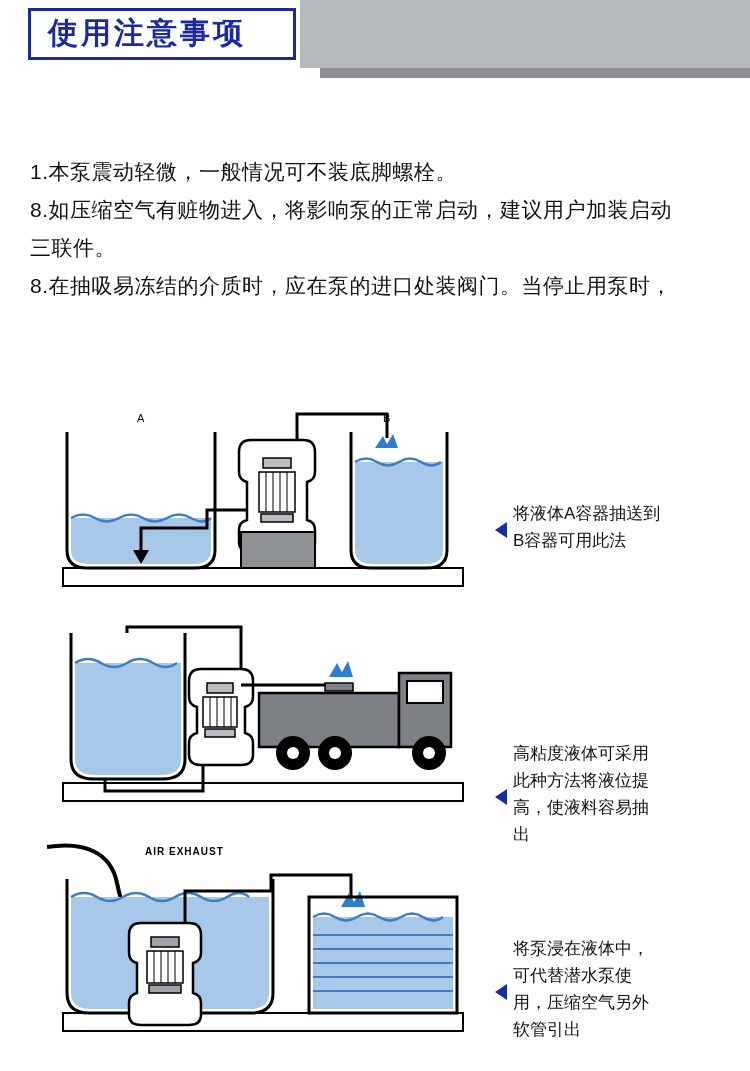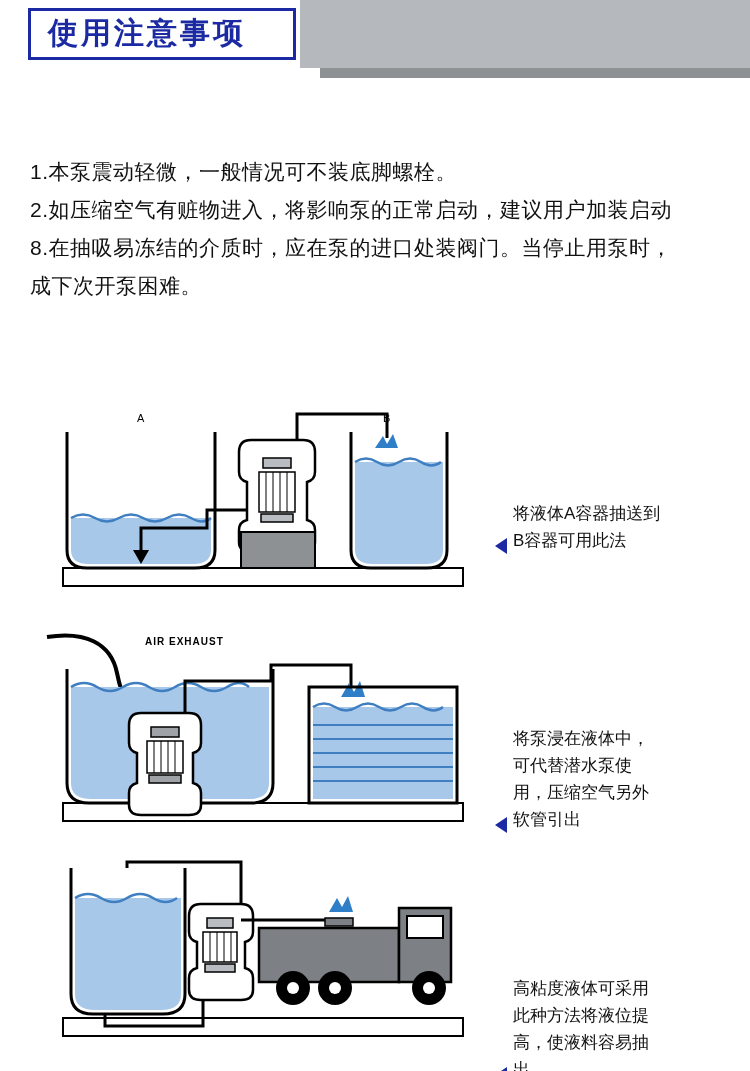--- a/index.html
+++ b/index.html
@@ -93,21 +93,21 @@
 
   .fig-svg {
     position: absolute;
     left: 45px;
     top: 0;
   }
 
   .caption {
     position: absolute;
     display: flex;
-    align-items: flex-end;
+    align-items: center;
     gap: 6px;
   }
   .caption .tri {
     width: 0;
     height: 0;
     border-top: 8px solid transparent;
     border-bottom: 8px solid transparent;
     border-right: 12px solid #1b2aa2;
     margin-top: 5px;
     flex: none;
@@ -128,23 +128,23 @@
 
 <div class="header">
   <div class="header-grey"></div>
   <div class="header-grey-shadow"></div>
   <div class="header-box"></div>
   <div class="header-title">使用注意事项</div>
 </div>
 
 <div class="notes">
   <div class="note-line">1.本泵震动轻微，一般情况可不装底脚螺栓。</div>
-  <div class="note-line">2.如压缩空气有赃物进入，将影响泵的正常启动，建议用户加装启动</div>
+  <div class="note-line">8.如压缩空气有赃物进入，将影响泵的正常启动，建议用户加装启动</div>
+  <div class="note-line">三联件。</div>
   <div class="note-line">8.在抽吸易冻结的介质时，应在泵的进口处装阀门。当停止用泵时，</div>
-  <div class="note-line">成下次开泵困难。</div>
 </div>
 
 <div class="figures">
 
   <div class="figure fig1">
     <svg class="fig-svg" width="450" height="215" viewBox="0 0 450 215">
 
       <text x="92" y="22" font-size="11" font-family="Liberation Sans, sans-serif">A</text>
       <text x="338" y="22" font-size="11" font-family="Liberation Sans, sans-serif">B</text>
 
@@ -181,20 +181,72 @@
       <path d="M310,62 L310,150 Q310,164 328,164 L380,164 Q398,164 398,150 L398,62 Z" fill="#a8c8ea"></path>
       <path d="M310,62 q11,-7 22,0 t22,0 t22,0 t20,0" fill="none" stroke="#3f7fc1" stroke-width="2.5"></path>
     </svg>
 
     <div class="caption cap1">
       <span class="tri"></span>
       <span class="cap-text">将液体A容器抽送到B容器可用此法</span>
     </div>
   </div>
 
+  <div class="figure fig3">
+    <svg class="fig-svg" width="450" height="200" viewBox="0 0 450 200">
+
+      <rect x="18" y="158" width="400" height="18" fill="#ffffff" stroke="#000" stroke-width="2"></rect>
+
+      <path d="M26,8 L26,134 Q26,154 48,154 L118,154 Q140,154 140,134 L140,8" fill="none" stroke="#000" stroke-width="3"></path>
+      <path d="M30,38 L30,134 Q30,150 50,150 L116,150 Q136,150 136,134 L136,38 Z" fill="#a8c8ea"></path>
+      <path d="M30,38 q13,-8 26,0 t26,0 t26,0 t24,0" fill="none" stroke="#3f7fc1" stroke-width="2.5"></path>
+
+      <path d="M60,154 L60,166 L158,166 L158,116" fill="none" stroke="#000" stroke-width="3"></path>
+
+      <g>
+        <path d="M156,44 q-12,0 -12,12 l0,16 q0,8 8,10 l0,26 q-8,2 -8,10 l0,12 q0,10 12,10
+                 l40,0 q12,0 12,-10 l0,-12 q0,-8 -8,-10 l0,-26 q8,-2 8,-10 l0,-16
+                 q0,-12 -12,-12 z" fill="#ffffff" stroke="#000" stroke-width="2.5"></path>
+        <rect x="162" y="58" width="26" height="10" fill="#b9bcc0" stroke="#000" stroke-width="1.5"></rect>
+        <rect x="158" y="72" width="34" height="30" fill="#ffffff" stroke="#000" stroke-width="1.5"></rect>
+        <line x1="165" y1="72" x2="165" y2="102" stroke="#000" stroke-width="1"></line>
+        <line x1="172" y1="72" x2="172" y2="102" stroke="#000" stroke-width="1"></line>
+        <line x1="179" y1="72" x2="179" y2="102" stroke="#000" stroke-width="1"></line>
+        <line x1="186" y1="72" x2="186" y2="102" stroke="#000" stroke-width="1"></line>
+        <rect x="160" y="104" width="30" height="8" fill="#b9bcc0" stroke="#000" stroke-width="1.5"></rect>
+      </g>
+
+      <path d="M82,8 L82,0 L82,6 M82,8 L82,4" fill="none" stroke="#000" stroke-width="0"></path>
+      <path d="M82,10 L82,-2" fill="none" stroke="#000" stroke-width="0"></path>
+      <path d="M82,8 L82,2 L196,2 L196,44" fill="none" stroke="#000" stroke-width="3"></path>
+
+      <path d="M284,52 l8,-14 l5,9 l6,-11 l5,16 z" fill="#2f7ec8"></path>
+
+      <path d="M196,60 L292,60" fill="none" stroke="#000" stroke-width="3"></path>
+      <rect x="280" y="58" width="28" height="8" fill="#7d8185" stroke="#000" stroke-width="1.5"></rect>
+
+      <rect x="214" y="68" width="140" height="54" fill="#7d8185" stroke="#000" stroke-width="2.5"></rect>
+
+      <path d="M354,48 L406,48 L406,122 L354,122 Z" fill="#7d8185" stroke="#000" stroke-width="2.5"></path>
+      <rect x="362" y="56" width="36" height="22" fill="#ffffff" stroke="#000" stroke-width="2"></rect>
+
+      <circle cx="248" cy="128" r="17" fill="#000"></circle>
+      <circle cx="248" cy="128" r="6" fill="#ffffff"></circle>
+      <circle cx="290" cy="128" r="17" fill="#000"></circle>
+      <circle cx="290" cy="128" r="6" fill="#ffffff"></circle>
+      <circle cx="384" cy="128" r="17" fill="#000"></circle>
+      <circle cx="384" cy="128" r="6" fill="#ffffff"></circle>
+    </svg>
+
+    <div class="caption cap3">
+      <span class="tri"></span>
+      <span class="cap-text">高粘度液体可采用此种方法将液位提高，使液料容易抽出</span>
+    </div>
+  </div>
+
   <div class="figure fig2">
     <svg class="fig-svg" width="450" height="225" viewBox="0 0 450 225">
 
       <text x="100" y="20" font-size="10" font-weight="bold" letter-spacing="1" font-family="Liberation Sans, sans-serif">AIR EXHAUST</text>
 
       <rect x="18" y="178" width="400" height="18" fill="#ffffff" stroke="#000" stroke-width="2"></rect>
 
       <path d="M2,12 C40,6 66,18 72,48 C78,78 86,86 96,92" fill="none" stroke="#000" stroke-width="4"></path>
 
       <path d="M22,44 L22,158 Q22,178 44,178 L206,178 Q228,178 228,158 L228,44" fill="none" stroke="#000" stroke-width="3"></path>
@@ -227,65 +279,13 @@
       <line x1="268" y1="142" x2="408" y2="142" stroke="#3f7fc1" stroke-width="2"></line>
       <line x1="268" y1="156" x2="408" y2="156" stroke="#3f7fc1" stroke-width="2"></line>
     </svg>
 
     <div class="caption cap2">
       <span class="tri"></span>
       <span class="cap-text">将泵浸在液体中，可代替潜水泵使用，压缩空气另外软管引出</span>
     </div>
   </div>
 
-  <div class="figure fig3">
-    <svg class="fig-svg" width="450" height="200" viewBox="0 0 450 200">
-
-      <rect x="18" y="158" width="400" height="18" fill="#ffffff" stroke="#000" stroke-width="2"></rect>
-
-      <path d="M26,8 L26,134 Q26,154 48,154 L118,154 Q140,154 140,134 L140,8" fill="none" stroke="#000" stroke-width="3"></path>
-      <path d="M30,38 L30,134 Q30,150 50,150 L116,150 Q136,150 136,134 L136,38 Z" fill="#a8c8ea"></path>
-      <path d="M30,38 q13,-8 26,0 t26,0 t26,0 t24,0" fill="none" stroke="#3f7fc1" stroke-width="2.5"></path>
-
-      <path d="M60,154 L60,166 L158,166 L158,116" fill="none" stroke="#000" stroke-width="3"></path>
-
-      <g>
-        <path d="M156,44 q-12,0 -12,12 l0,16 q0,8 8,10 l0,26 q-8,2 -8,10 l0,12 q0,10 12,10
-                 l40,0 q12,0 12,-10 l0,-12 q0,-8 -8,-10 l0,-26 q8,-2 8,-10 l0,-16
-                 q0,-12 -12,-12 z" fill="#ffffff" stroke="#000" stroke-width="2.5"></path>
-        <rect x="162" y="58" width="26" height="10" fill="#b9bcc0" stroke="#000" stroke-width="1.5"></rect>
-        <rect x="158" y="72" width="34" height="30" fill="#ffffff" stroke="#000" stroke-width="1.5"></rect>
-        <line x1="165" y1="72" x2="165" y2="102" stroke="#000" stroke-width="1"></line>
-        <line x1="172" y1="72" x2="172" y2="102" stroke="#000" stroke-width="1"></line>
-        <line x1="179" y1="72" x2="179" y2="102" stroke="#000" stroke-width="1"></line>
-        <line x1="186" y1="72" x2="186" y2="102" stroke="#000" stroke-width="1"></line>
-        <rect x="160" y="104" width="30" height="8" fill="#b9bcc0" stroke="#000" stroke-width="1.5"></rect>
-      </g>
-
-      <path d="M82,8 L82,0 L82,6 M82,8 L82,4" fill="none" stroke="#000" stroke-width="0"></path>
-      <path d="M82,10 L82,-2" fill="none" stroke="#000" stroke-width="0"></path>
-      <path d="M82,8 L82,2 L196,2 L196,44" fill="none" stroke="#000" stroke-width="3"></path>
-
-      <path d="M284,52 l8,-14 l5,9 l6,-11 l5,16 z" fill="#2f7ec8"></path>
-
-      <path d="M196,60 L292,60" fill="none" stroke="#000" stroke-width="3"></path>
-      <rect x="280" y="58" width="28" height="8" fill="#7d8185" stroke="#000" stroke-width="1.5"></rect>
-
-      <rect x="214" y="68" width="140" height="54" fill="#7d8185" stroke="#000" stroke-width="2.5"></rect>
-
-      <path d="M354,48 L406,48 L406,122 L354,122 Z" fill="#7d8185" stroke="#000" stroke-width="2.5"></path>
-      <rect x="362" y="56" width="36" height="22" fill="#ffffff" stroke="#000" stroke-width="2"></rect>
-
-      <circle cx="248" cy="128" r="17" fill="#000"></circle>
-      <circle cx="248" cy="128" r="6" fill="#ffffff"></circle>
-      <circle cx="290" cy="128" r="17" fill="#000"></circle>
-      <circle cx="290" cy="128" r="6" fill="#ffffff"></circle>
-      <circle cx="384" cy="128" r="17" fill="#000"></circle>
-      <circle cx="384" cy="128" r="6" fill="#ffffff"></circle>
-    </svg>
-
-    <div class="caption cap3">
-      <span class="tri"></span>
-      <span class="cap-text">高粘度液体可采用此种方法将液位提高，使液料容易抽出</span>
-    </div>
-  </div>
-
 </div>
 
 </body></html>

